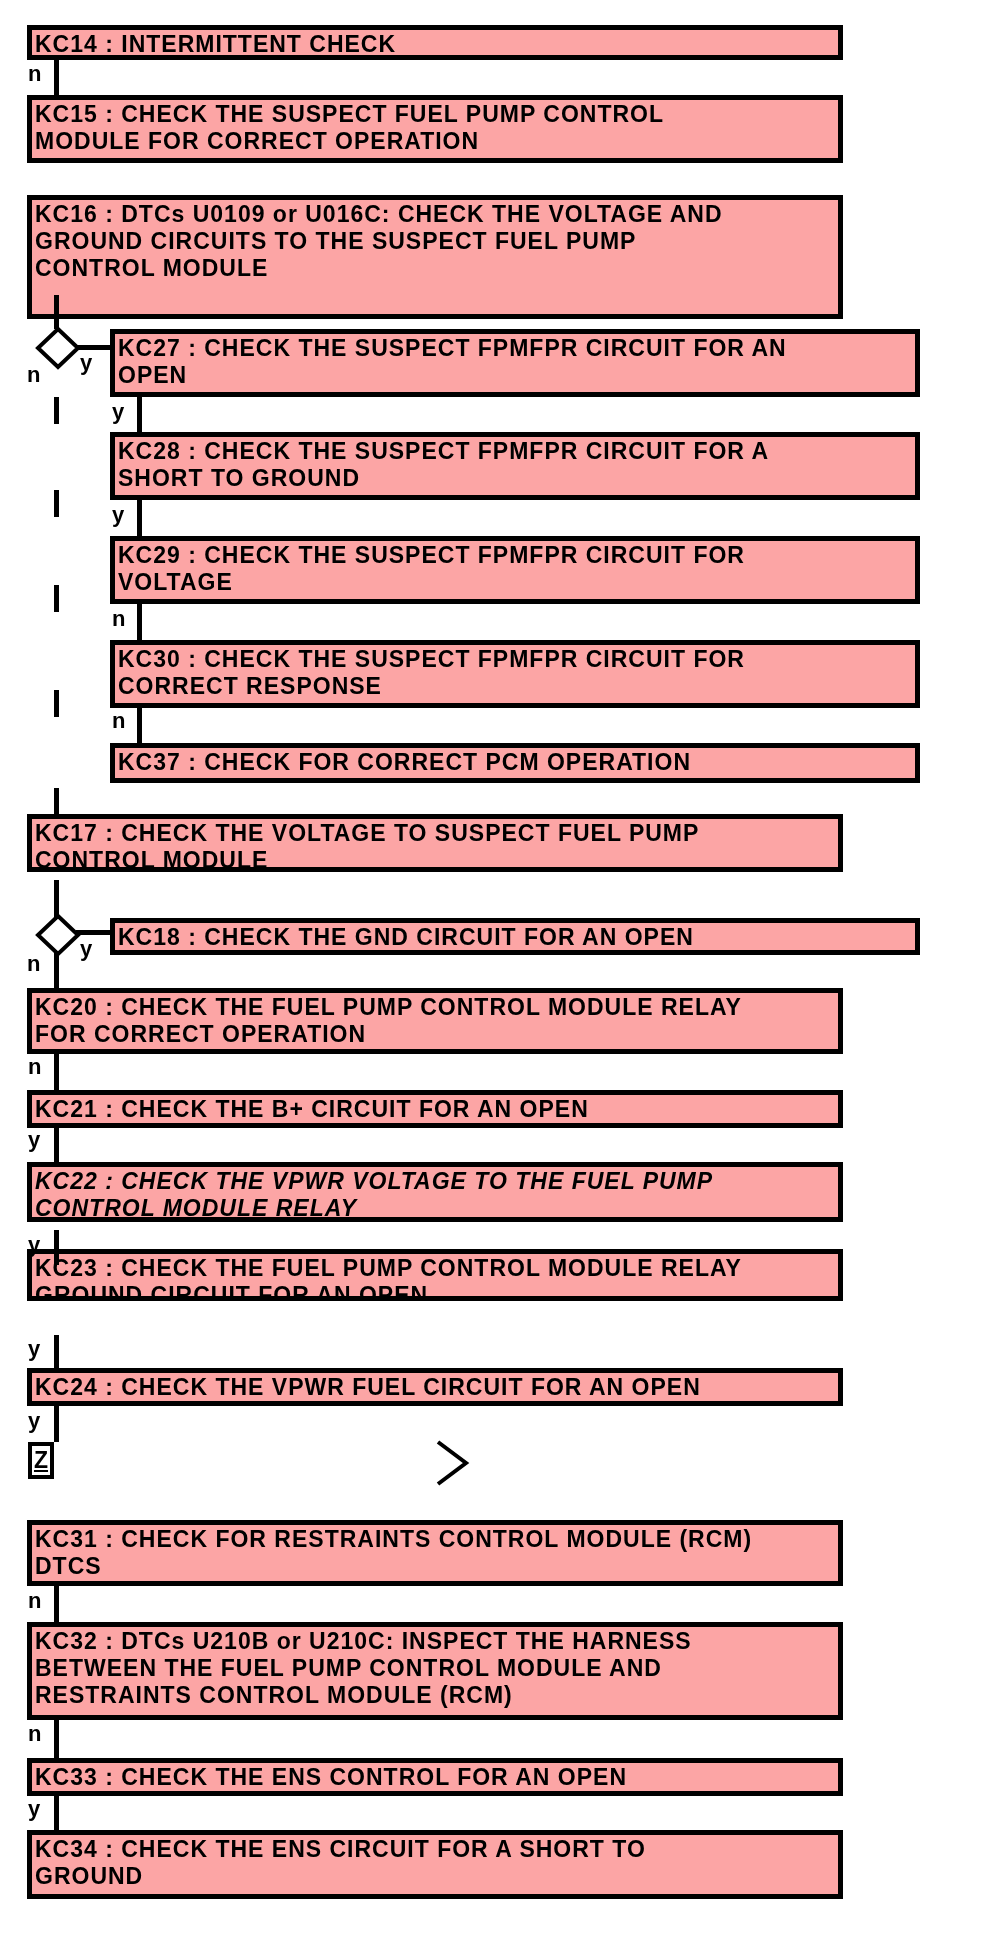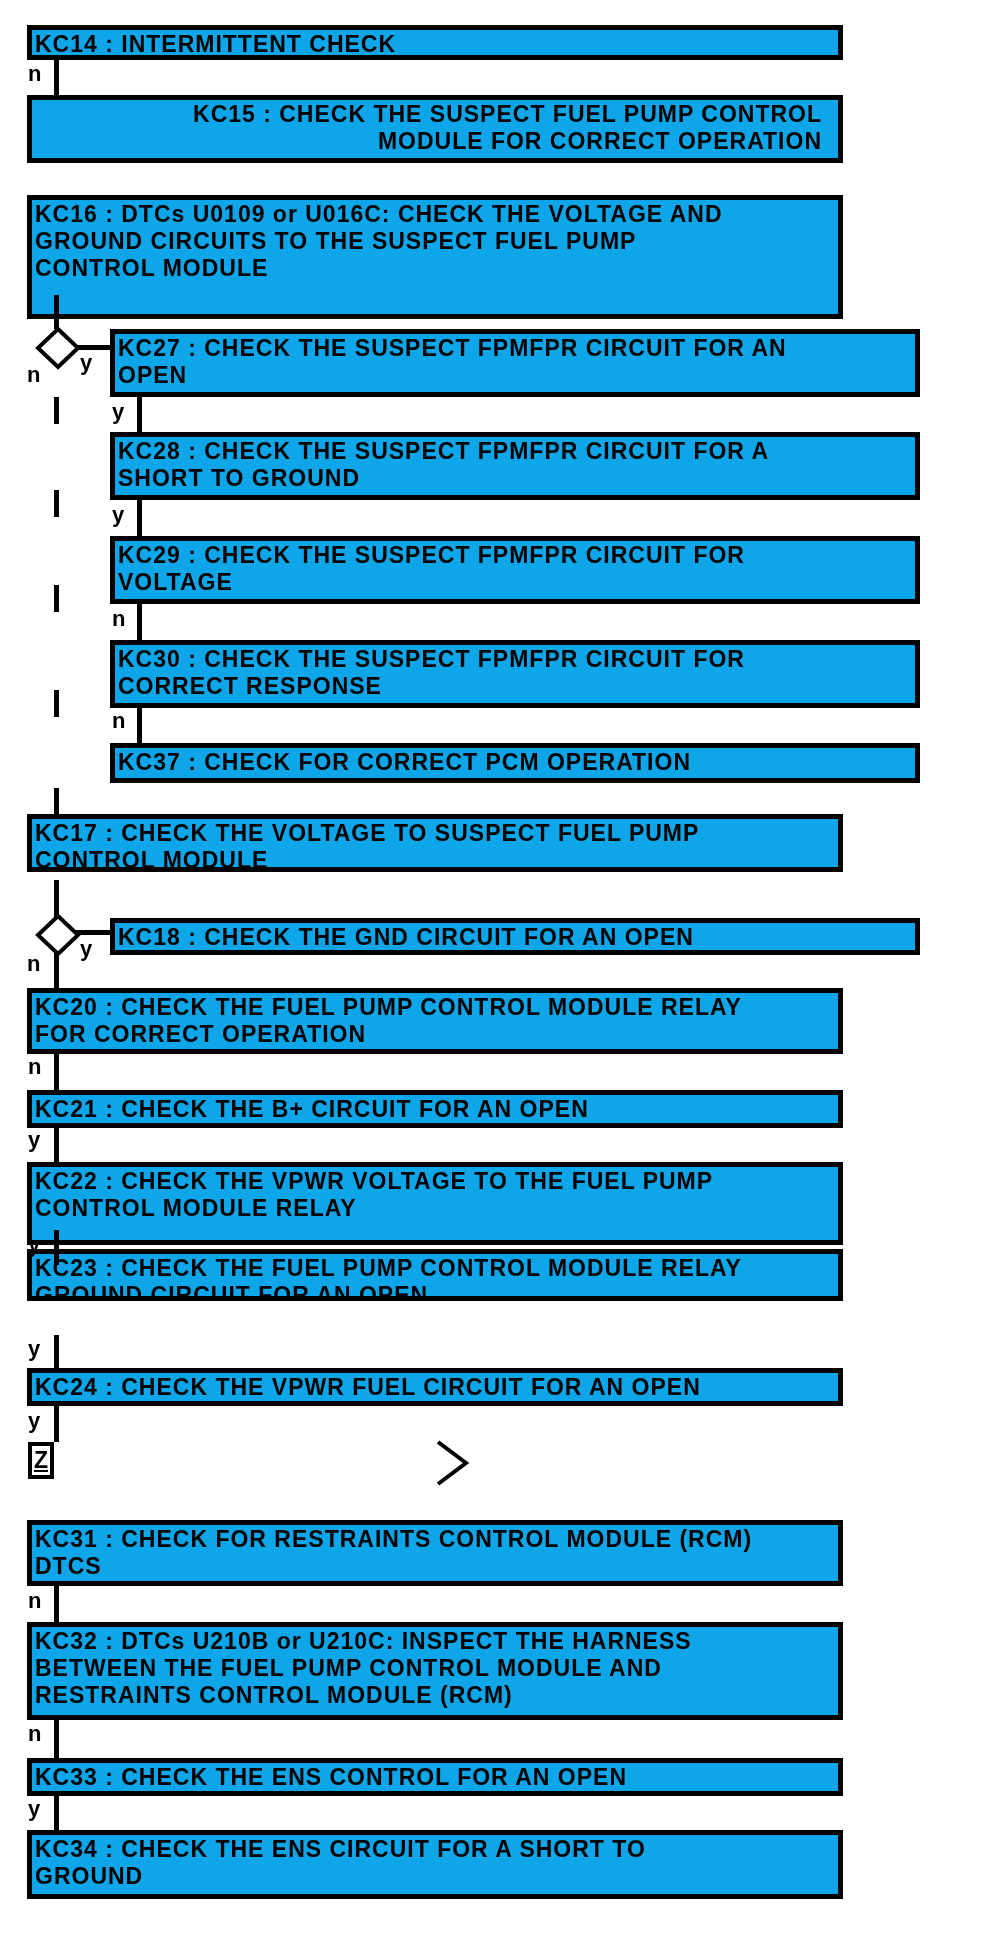--- a/index.html
+++ b/index.html
@@ -1,35 +1,35 @@
 <!DOCTYPE html>
 <html><head>
 <meta charset="utf-8">
 <style>
   html,body{margin:0;padding:0;}
   body{width:1008px;height:1948px;position:relative;background:#ffffff;
        font-family:"Liberation Sans",sans-serif;}
-  .box{position:absolute;background:#0ea5e9;border:5px solid #000;box-sizing:border-box;
+  .box{position:absolute;background:#fca5a5;border:5px solid #000;box-sizing:border-box;
        color:#000;font-weight:bold;font-size:23px;line-height:27px;letter-spacing:1px;
-       padding:1px 16px 0 3px;white-space:pre-line;overflow:hidden;}
+       padding:1px 10px 0 3px;white-space:pre-line;overflow:hidden;}
   .main{left:27px;width:816px;}
   .indent{left:110px;width:810px;}
   .n-kc14{top:25px;height:35px;}
-  .n-kc15{top:95px;height:68px;text-align:right;}
+  .n-kc15{top:95px;height:68px;}
   .n-kc16{top:195px;height:124px;}
   .n-kc27{top:329px;height:68px;}
   .n-kc28{top:432px;height:68px;}
   .n-kc29{top:536px;height:68px;}
   .n-kc30{top:640px;height:68px;}
   .n-kc37{top:743px;height:40px;}
   .n-kc17{top:814px;height:58px;}
   .n-kc18{top:918px;height:37px;}
   .n-kc20{top:988px;height:66px;}
   .n-kc21{top:1090px;height:38px;}
-  .n-kc22{top:1162px;height:83px;}
+  .n-kc22{top:1162px;height:60px;font-style:italic;}
   .n-kc23{top:1249px;height:52px;}
   .n-kc24{top:1368px;height:38px;}
   .n-kc31{top:1520px;height:66px;}
   .n-kc32{top:1622px;height:98px;}
   .n-kc33{top:1758px;height:38px;}
   .n-kc34{top:1830px;height:69px;}
   .zbox{position:absolute;left:28px;top:1442px;width:26px;height:37px;background:#fff;
         border:4px solid #000;box-sizing:border-box;color:#000;font-weight:bold;
         font-size:23px;line-height:28px;text-align:center;text-decoration:underline;}
   .lbl{position:absolute;color:#000;font-weight:bold;font-size:22px;line-height:22px;}

